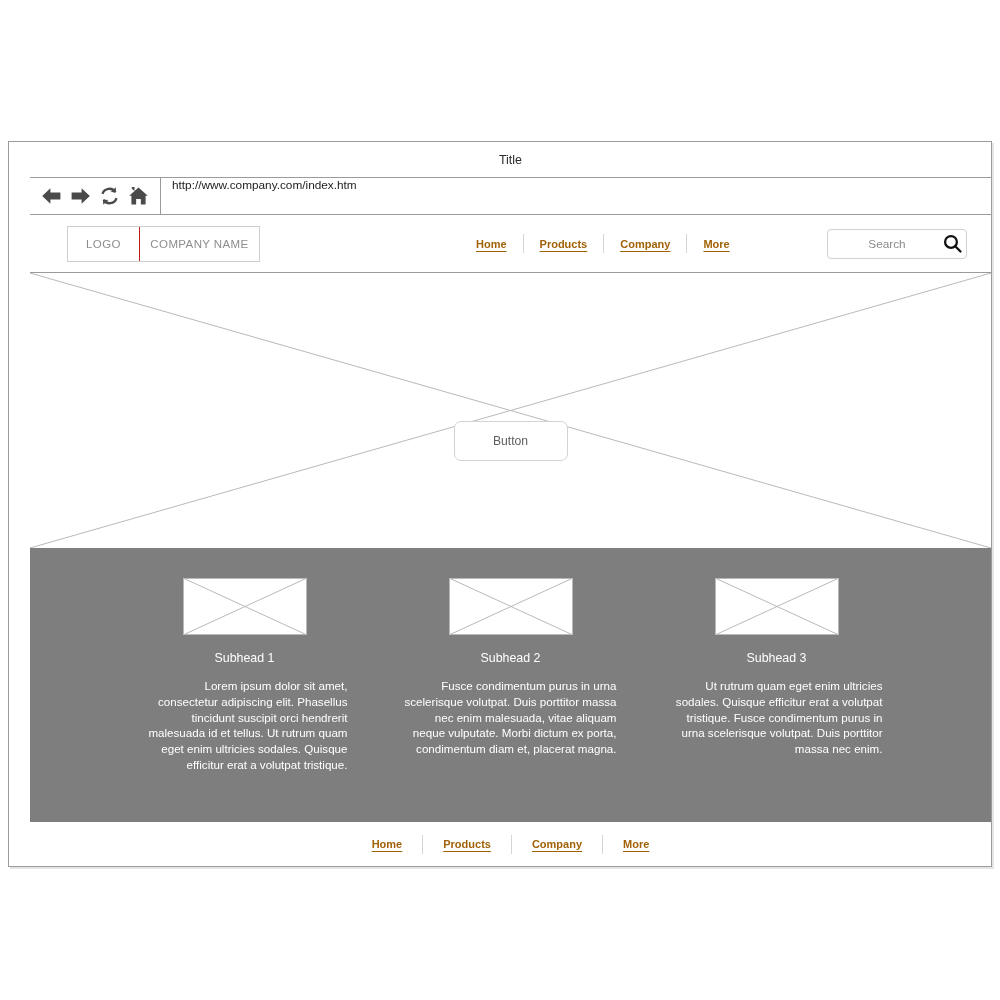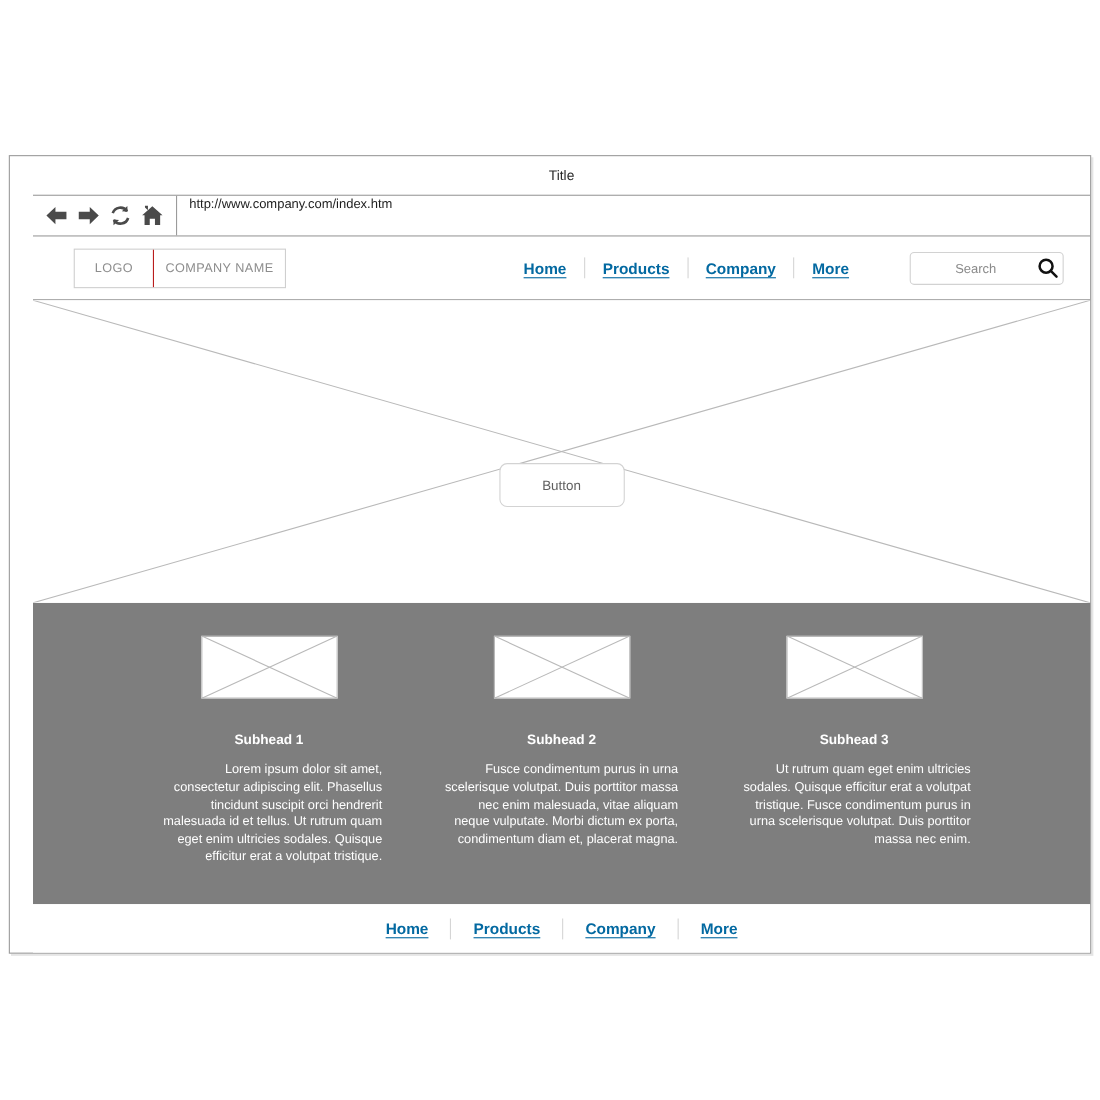--- a/index.html
+++ b/index.html
@@ -106,22 +106,22 @@
   }
   #logo-block .logo-cell.company { width: 119px; }
 
   #header-nav {
     position: absolute;
     left: 430px;
     display: flex;
     align-items: center;
   }
   .nav-link {
-    font-size: 14px;
-    color: #0369a1;
+    font-size: 11px;
+    color: #a16207;
     text-decoration: underline;
     text-underline-offset: 2.5px;
     font-weight: 700;
     cursor: pointer;
     white-space: nowrap;
   }
   #header-nav .nav-link { margin: 0 16px; }
   #header-nav .nav-sep {
     width: 1px;
     height: 19px;
@@ -213,24 +213,23 @@
     background: #ffffff;
     position: relative;
   }
   .feature-thumb svg {
     position: absolute;
     inset: 0;
     width: 100%;
     height: 100%;
   }
   .feature-subhead {
-    margin-top: 30px;
+    margin-top: 16px;
     font-size: 12.4px;
     color: #ffffff;
-    font-weight: bold;
   }
   .feature-body {
     margin-top: 13px;
     font-size: 11.6px;
     line-height: 15.8px;
     color: #ffffff;
     max-width: 206px;
     text-align: right;
   }
   .feature-col.wide .feature-body { max-width: 212px; }

